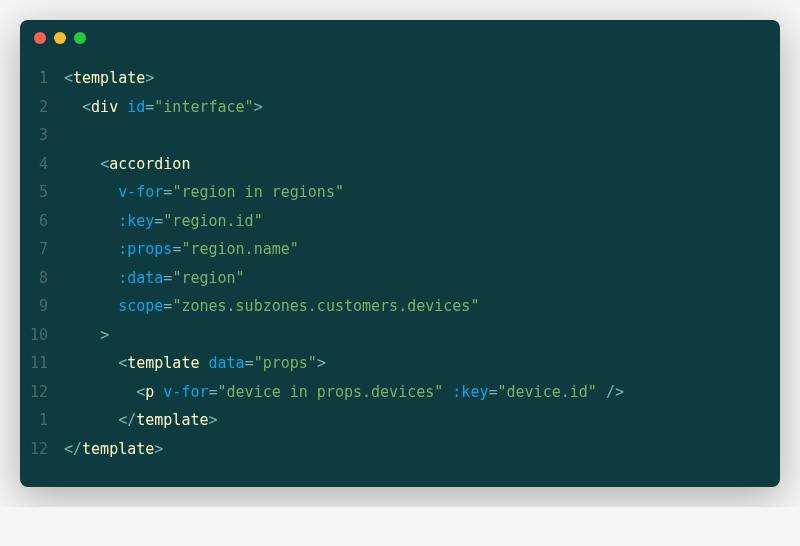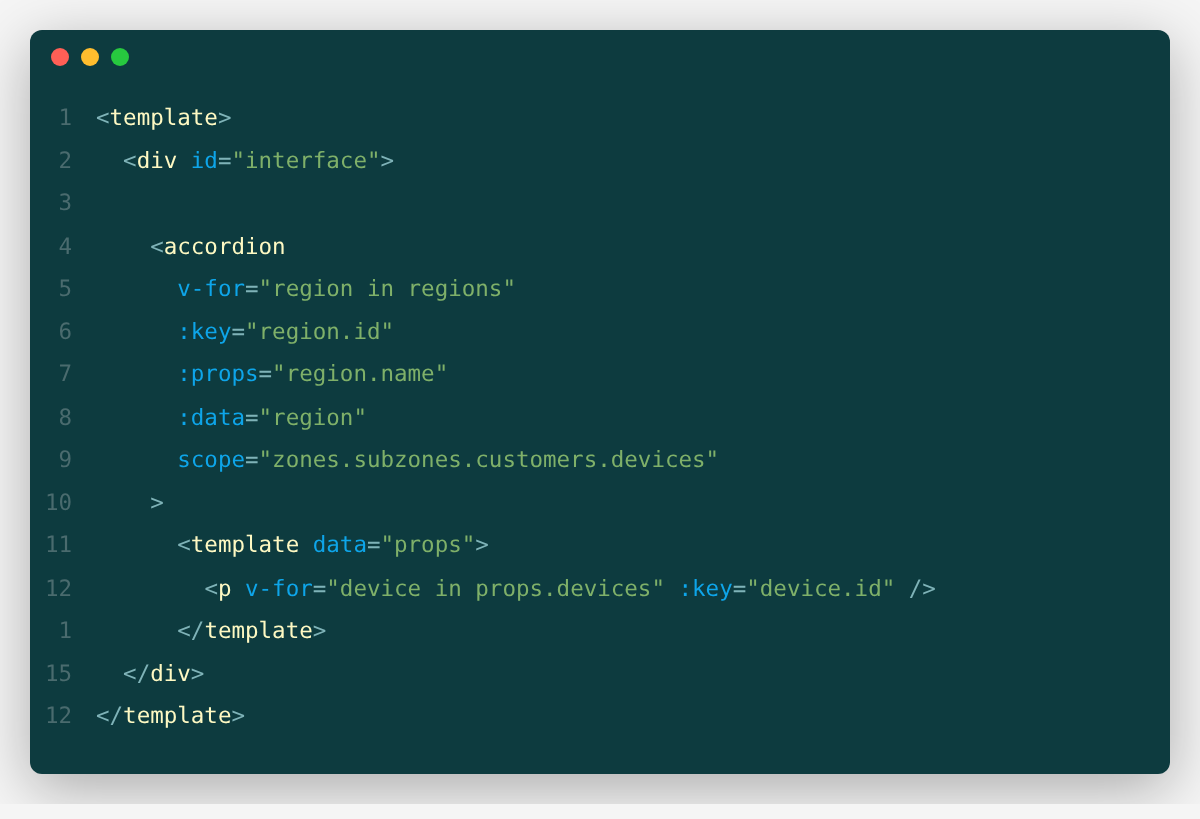--- a/index.html
+++ b/index.html
@@ -80,16 +80,15 @@
       <div class="line"><span class="gutter">4</span><span class="code"><span>    </span><span class="punct">&lt;</span><span class="tag">accordion</span></span></div>
       <div class="line"><span class="gutter">5</span><span class="code"><span>      </span><span class="attr">v-for</span><span class="punct">=</span><span class="str">"region in regions"</span></span></div>
       <div class="line"><span class="gutter">6</span><span class="code"><span>      </span><span class="attr">:key</span><span class="punct">=</span><span class="str">"region.id"</span></span></div>
       <div class="line"><span class="gutter">7</span><span class="code"><span>      </span><span class="attr">:props</span><span class="punct">=</span><span class="str">"region.name"</span></span></div>
       <div class="line"><span class="gutter">8</span><span class="code"><span>      </span><span class="attr">:data</span><span class="punct">=</span><span class="str">"region"</span></span></div>
       <div class="line"><span class="gutter">9</span><span class="code"><span>      </span><span class="attr">scope</span><span class="punct">=</span><span class="str">"zones.subzones.customers.devices"</span></span></div>
       <div class="line"><span class="gutter">10</span><span class="code"><span>    </span><span class="punct">&gt;</span></span></div>
       <div class="line"><span class="gutter">11</span><span class="code"><span>      </span><span class="punct">&lt;</span><span class="tag">template</span><span> </span><span class="attr">data</span><span class="punct">=</span><span class="str">"props"</span><span class="punct">&gt;</span></span></div>
       <div class="line"><span class="gutter">12</span><span class="code"><span>        </span><span class="punct">&lt;</span><span class="tag">p</span><span> </span><span class="attr">v-for</span><span class="punct">=</span><span class="str">"device in props.devices"</span><span> </span><span class="attr">:key</span><span class="punct">=</span><span class="str">"device.id"</span><span> </span><span class="punct">/&gt;</span></span></div>
       <div class="line"><span class="gutter">1</span><span class="code"><span>      </span><span class="punct">&lt;/</span><span class="tag">template</span><span class="punct">&gt;</span></span></div>
-      <div class="line"><span class="gutter">15</span><span class="code"><span>  </span><span class="punct">&lt;/</span><span class="tag">div</span><span class="punct">&gt;</span></span></div>
       <div class="line"><span class="gutter">12</span><span class="code"><span class="punct">&lt;/</span><span class="tag">template</span><span class="punct">&gt;</span></span></div>
     </div>
 </div>
 
 </body></html>

